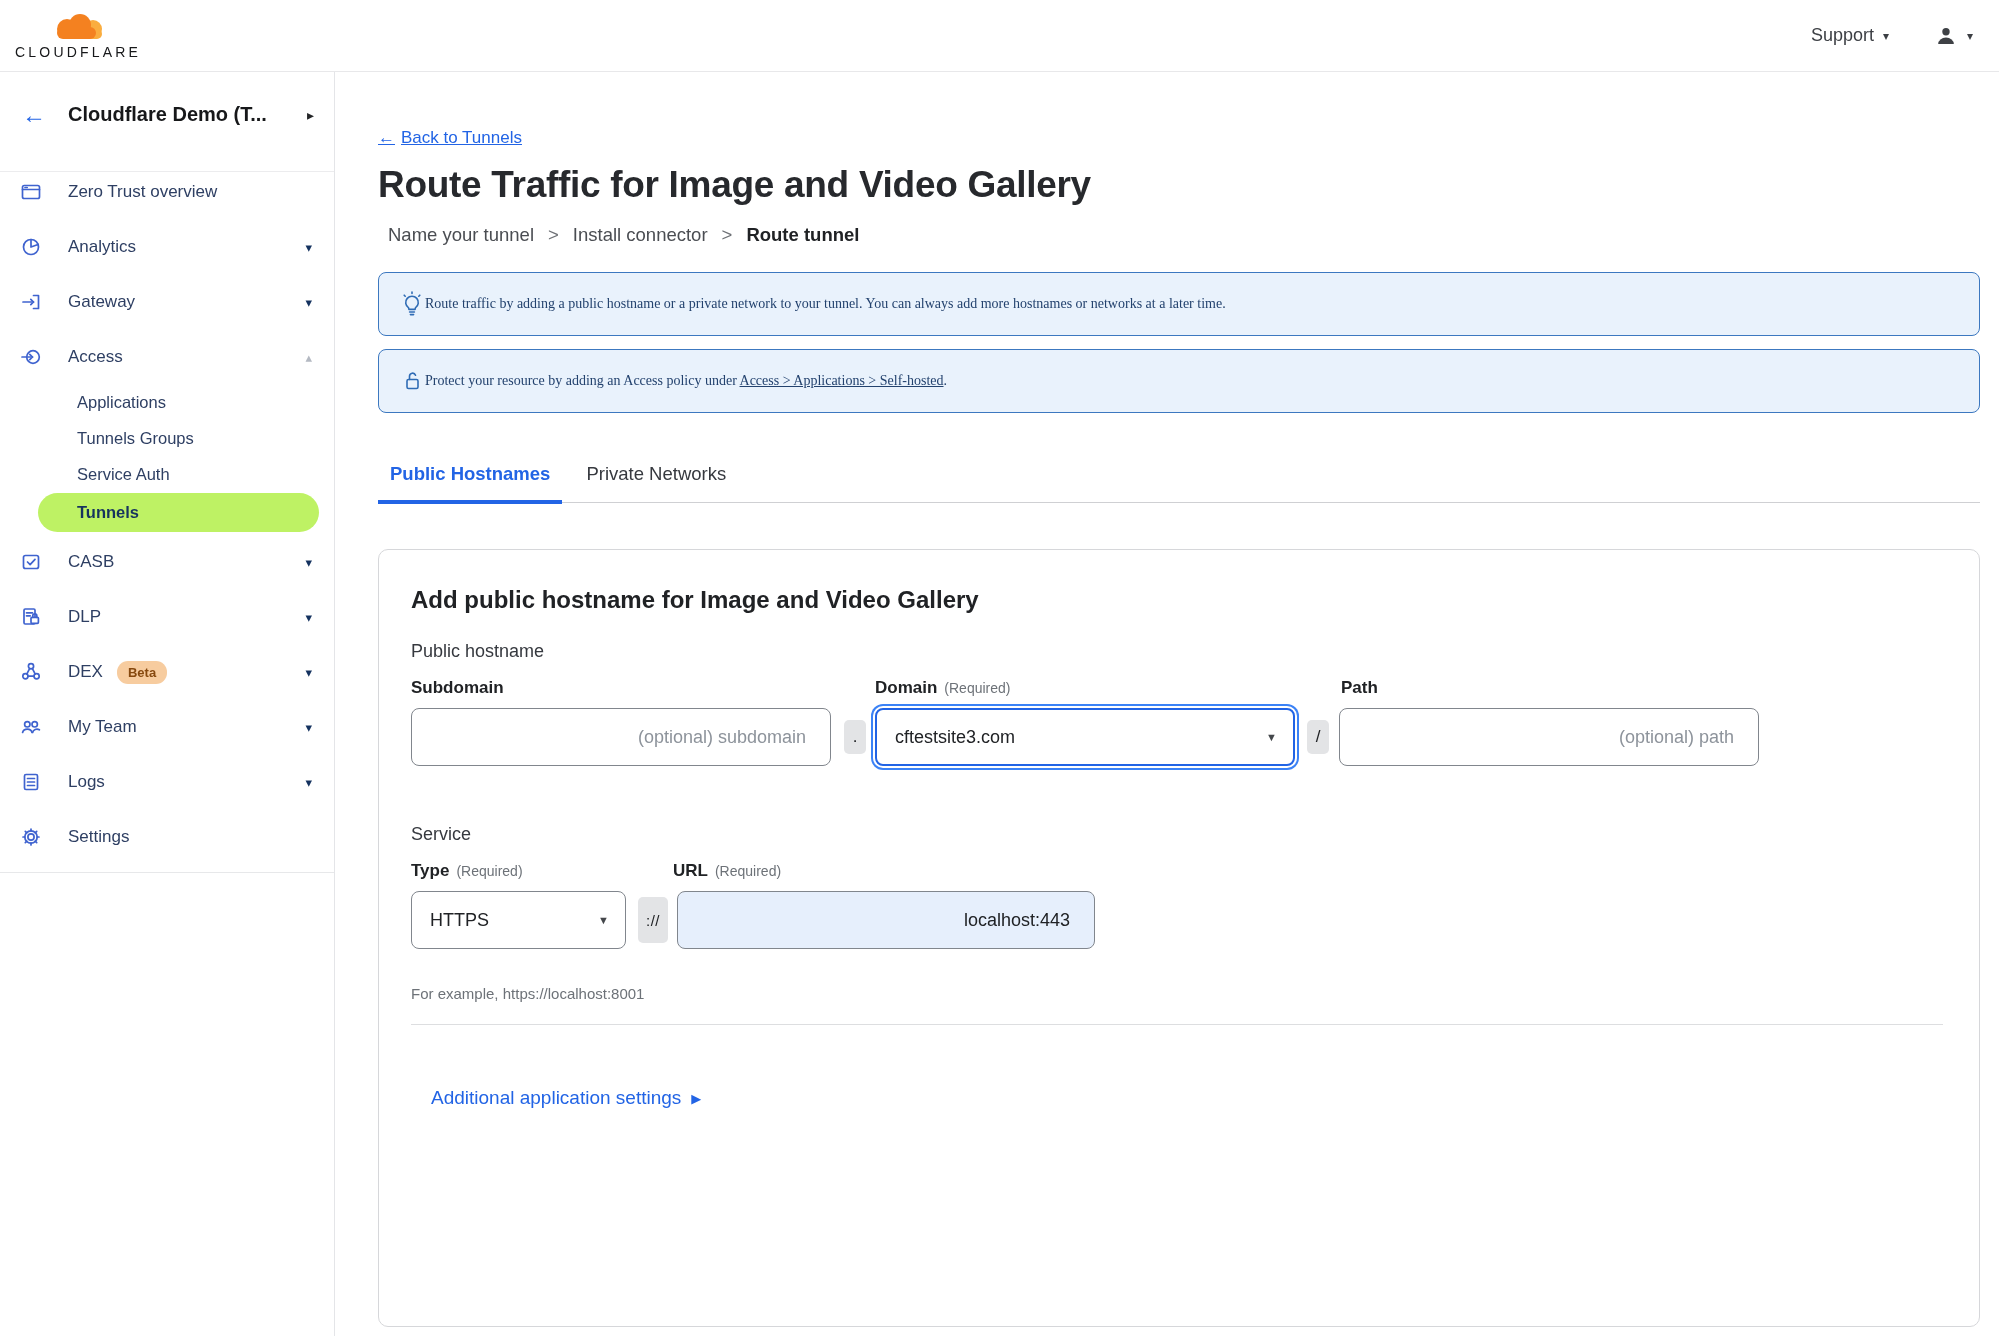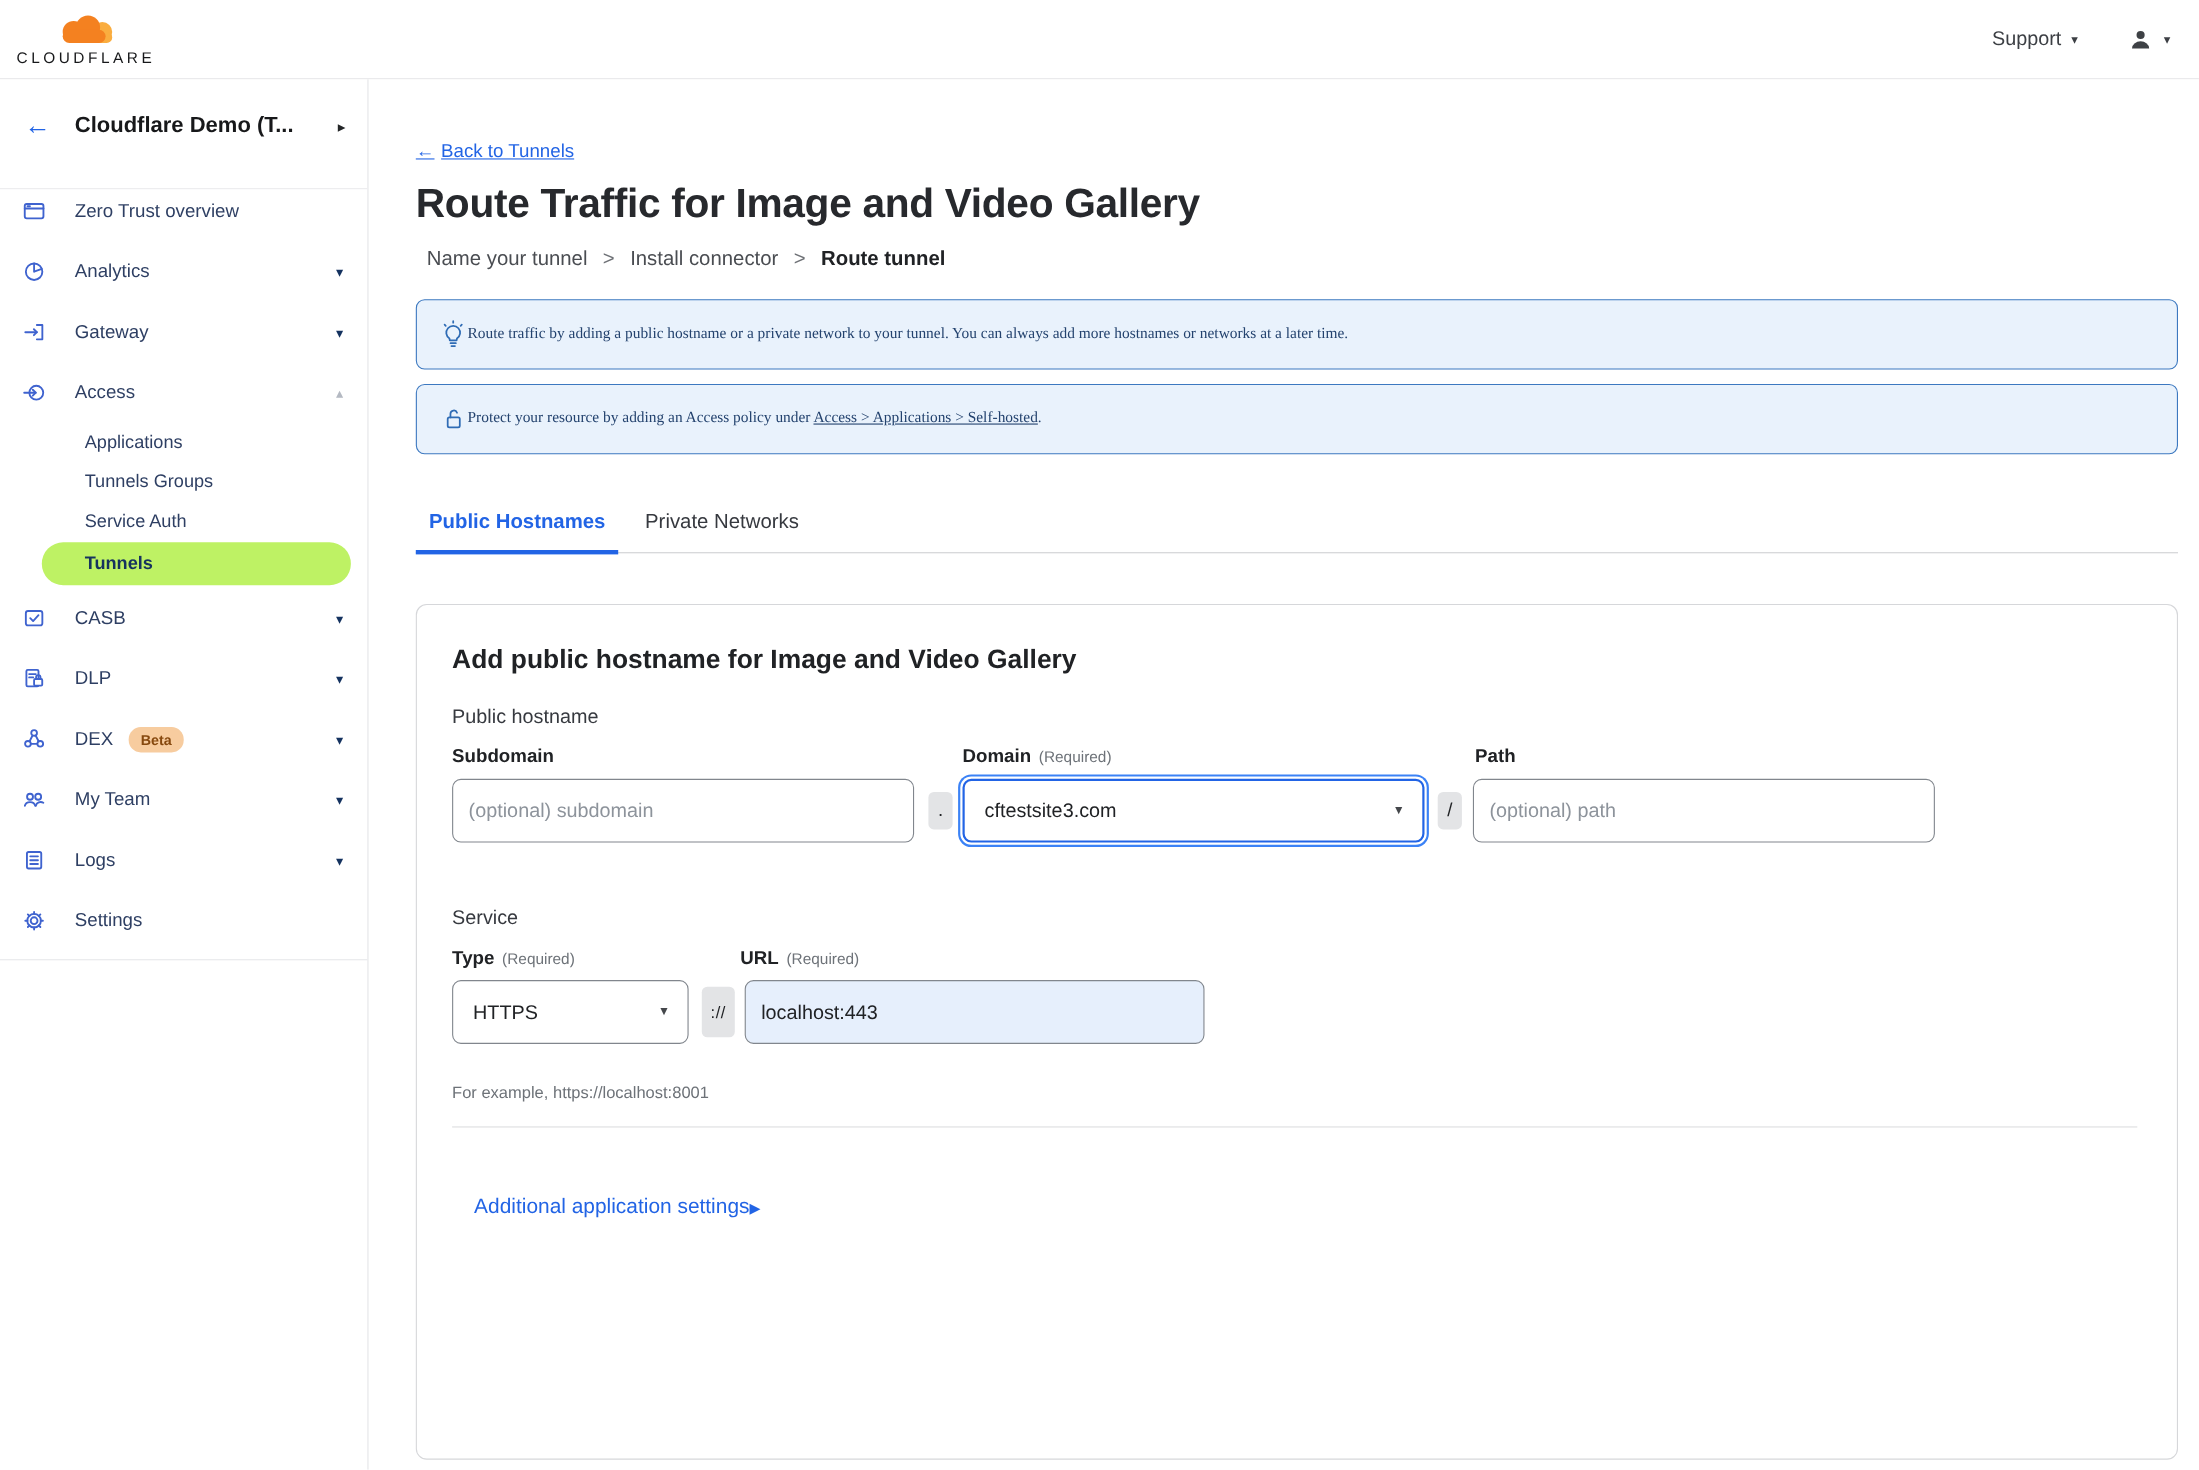--- a/index.html
+++ b/index.html
@@ -53,32 +53,32 @@
   .tab { padding:0 12px 15px 12px; margin-right:12px; font-size:18.5px; color:#36393f; cursor:pointer; border-bottom:4px solid transparent; margin-bottom:-2px; }
   .tab.active { color:#2264e5; font-weight:bold; border-bottom-color:#2264e5; }
 
   .card { margin-top:46px; width:1602px; height:778px; border:1px solid #d6d7da; border-radius:10px; background:#fff; padding:36px 32px; }
   .card-heading { font-size:24px; font-weight:bold; color:#202225; }
   .group-label { margin-top:27px; font-size:18px; color:#36393f; }
   .labels-row { position:relative; height:22px; margin-top:16px; }
   .labels-row .fl { position:absolute; top:0; font-size:17px; font-weight:bold; color:#202225; }
   .req { font-size:14px; font-weight:normal; color:#6d7278; margin-left:7px; }
   .field-row { display:flex; align-items:center; margin-top:8px; }
-  .tf { height:58px; border:1.5px solid #81868d; border-radius:8px; background:#fff; font-size:18px; color:#202225; padding:0 14px; font-family:"Liberation Sans", sans-serif; }
+  .tf { height:58px; border:1.5px solid #81868d; border-radius:8px; background:#fff; font-size:18px; color:#202225; padding:0 24px; font-family:"Liberation Sans", sans-serif;text-align:right; }
   .tf::placeholder { color:#8d939b; }
   .sep-box { background:#e3e4e6; color:#202225; border-radius:5px; display:flex; align-items:center; justify-content:center; }
   .sep-sm { width:22px; height:34px; font-size:17px; }
   .sep-lg { width:30px; height:46px; font-size:15px; letter-spacing:0.5px; }
   .select { height:58px; border:1.5px solid #81868d; border-radius:8px; background:#fff; display:flex; align-items:center; justify-content:space-between; padding:0 16px 0 18px; font-size:18px; color:#202225; cursor:pointer; }
   .select .sel-caret { font-size:11px; color:#44474b; }
   .select.focused { border:2px solid #2264e5; box-shadow:0 0 0 2px #ffffff, 0 0 0 4px #3b82f6; }
   .url-field { background:#e6effc; }
   .example { margin-top:36px; font-size:15px; color:#6d7278; }
   .card-divider { border:none; border-top:1px solid #dddee0; margin-top:22px; width:1532px; }
-  .additional { margin-top:62px; margin-left:20px; display:inline-flex; align-items:center; color:#2264e5; font-size:19px; cursor:pointer; }
+  .additional { margin-top:62px; margin-left:20px; display:inline-flex; align-items:center; gap:10px; color:#2264e5; font-size:19px; cursor:pointer; }
   .additional .play { font-size:13px; }
 
   .footer-row { margin-top:62px; width:1602px; display:flex; justify-content:space-between; }
   .btn { height:38px; border-radius:6px; font-size:17px; font-family:"Liberation Sans", sans-serif; display:flex; align-items:center; justify-content:center; cursor:pointer; }
   .btn-outline { width:119px; background:#fff; border:1.5px solid #2264e5; color:#2264e5; }
   .btn-primary { width:173px; background:#2264e5; border:1.5px solid #2264e5; color:#fff; }
 </style>
 </head>
 <body>
 

